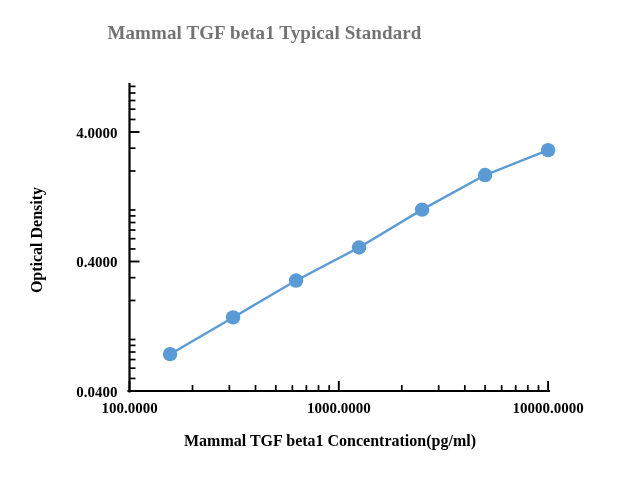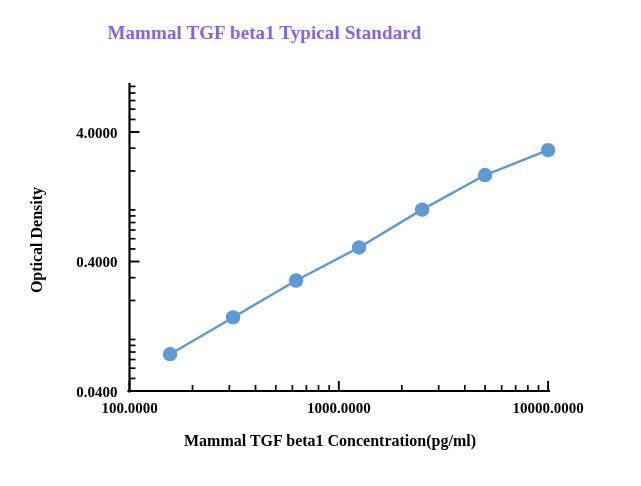--- a/index.html
+++ b/index.html
@@ -18,21 +18,21 @@
     overflow: hidden;
   }
   #chart-title {
     position: absolute;
     left: 0;
     top: 22px;
     width: 529px;
     text-align: center;
     font-size: 19px;
     font-weight: bold;
-    color: #8b5cf6;
+    color: #737373;
     letter-spacing: 0.1px;
   }
   #plot-svg {
     position: absolute;
     left: 0;
     top: 0;
   }
   .axis-line {
     stroke: #000000;
     stroke-width: 2.2;

